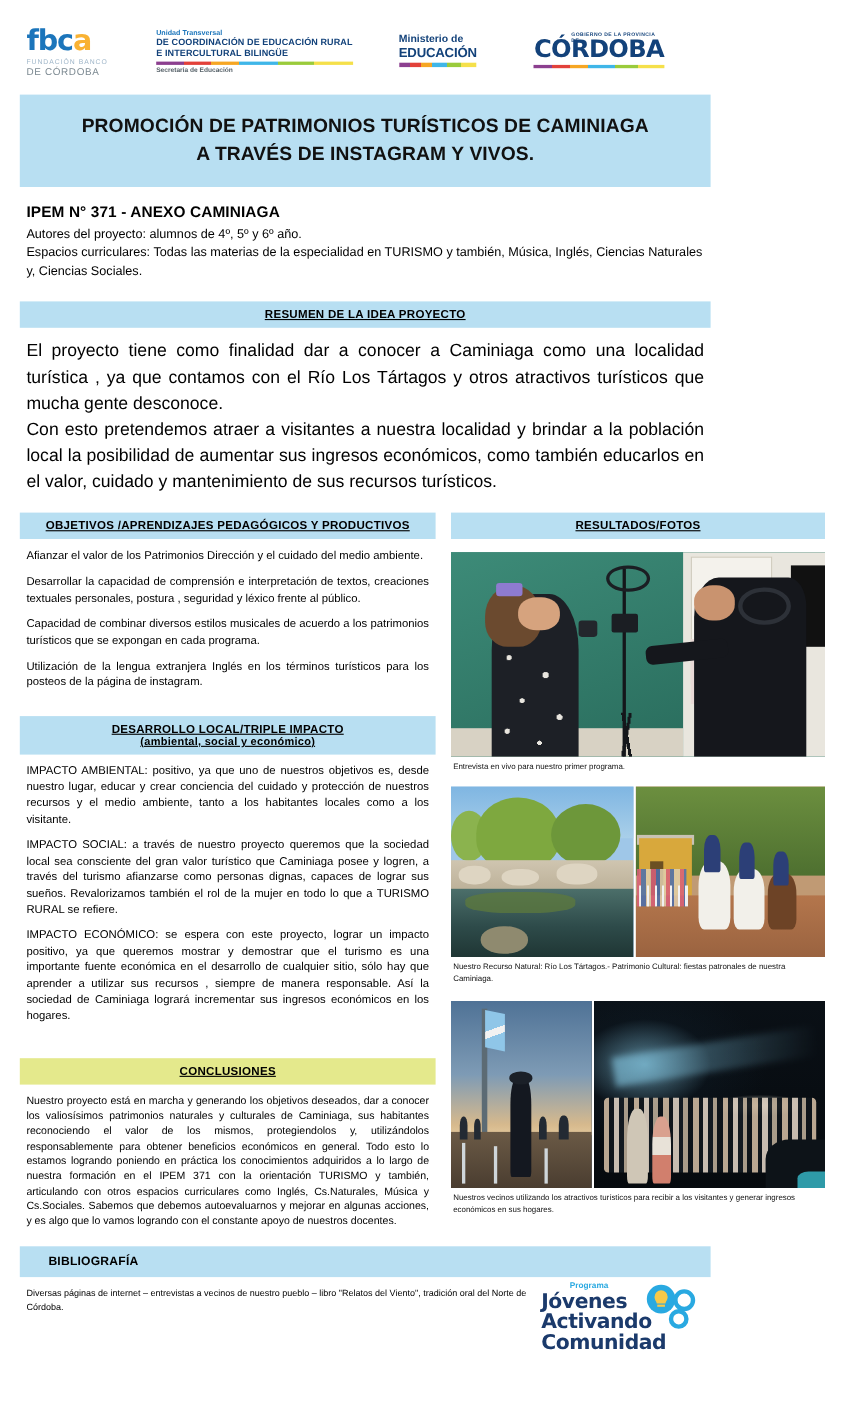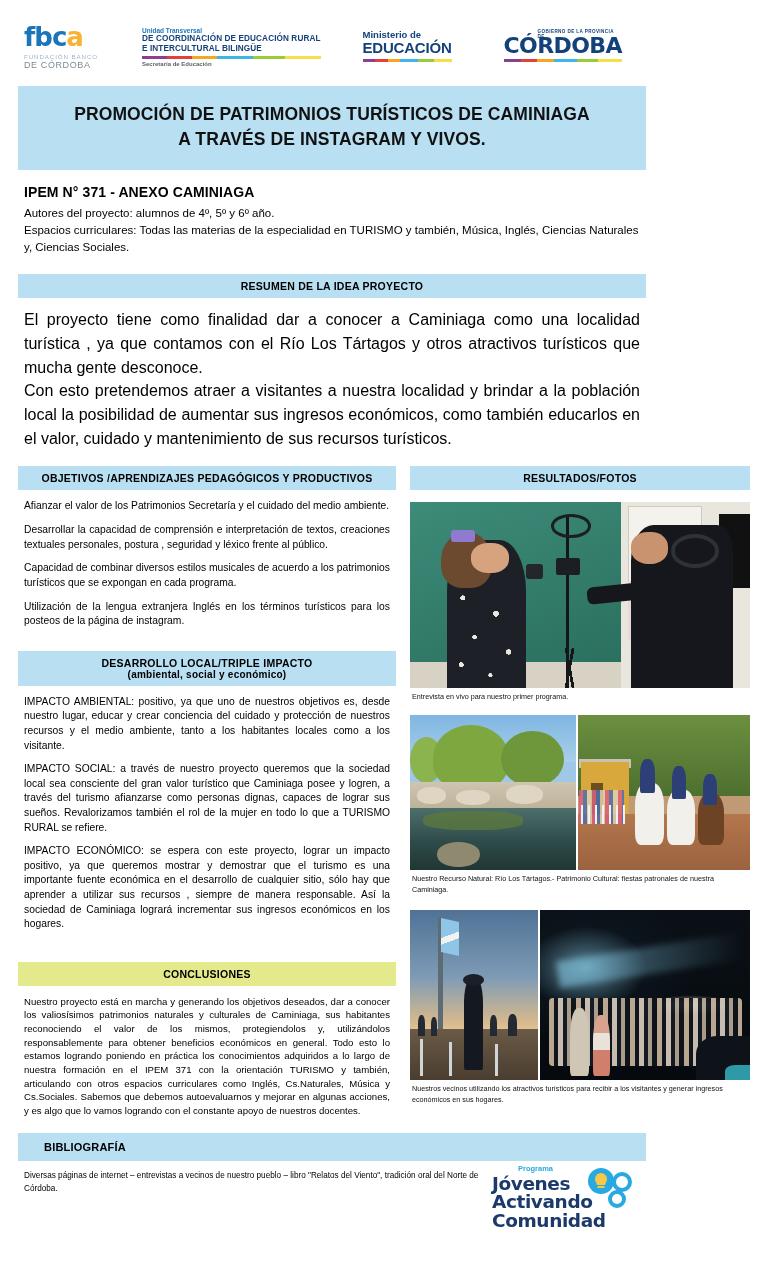--- a/index.html
+++ b/index.html
@@ -36,21 +36,21 @@
   .lb-small{font-size:6.5px;font-weight:bold;color:#1b75bb;line-height:1.15;}
   .lb-big{font-size:8.2px;font-weight:bold;color:#13427a;line-height:1.15;letter-spacing:.1px;}
   .lb-rule{
     height:3.5px;margin:2.5px 0 2px 0;
     background:linear-gradient(to right,#8c3f8f 0%,#8c3f8f 14%,#e2413a 14%,#e2413a 28%,#f6a623 28%,#f6a623 42%,#3fb6e8 42%,#3fb6e8 62%,#9acb3b 62%,#9acb3b 80%,#f5e04a 80%,#f5e04a 100%);
   }
   .lb-foot{font-size:6px;color:#58636a;font-weight:bold;}
 
   .logo-min{flex:0 0 auto;margin-left:42px;}
   .min-small{font-size:9.5px;font-weight:bold;color:#13427a;line-height:1.1;}
-  .min-big{font-size:15px;font-weight:bold;color:#13427a;line-height:1.05;letter-spacing:-.2px;}
+  .min-big{font-size:12px;font-weight:bold;color:#13427a;line-height:1.05;letter-spacing:-.2px;}
 
   .logo-cba{flex:0 0 auto;margin-left:52px;display:flex;align-items:center;}
   .cba-txt{position:relative;}
   .cba-tiny{font-size:4.6px;font-weight:bold;color:#13427a;letter-spacing:.4px;position:absolute;top:-1px;left:34px;}
   .cba-word{font-size:22px;font-weight:bold;color:#13427a;line-height:1;letter-spacing:-.6px;margin-top:5px;font-family:"DejaVu Sans",sans-serif;}
 
   
   .title-banner{
     margin:6px 18px 0 18px;
     background:#b8dff2;
@@ -66,20 +66,21 @@
   .proj{margin:14px 24px 0 24px;}
   .proj-title{font-size:14px;font-weight:bold;letter-spacing:.1px;margin-bottom:5px;}
   .proj-line{font-size:11.5px;line-height:1.5;}
 
   
   .sec-head{
     background:#b8dff2;
     text-align:center;
     font-size:10.5px;font-weight:bold;letter-spacing:.25px;
     padding:6px 4px;
+    text-decoration:underline;
   }
   .sec-head.wide{margin:18px 18px 0 18px;}
   .sec-head.olive{background:#e4e98c;}
   .sec-head .sub{font-size:10px;font-weight:bold;display:block;}
 
   .resumen-body{
     margin:10px 24px 0 24px;
     font-size:16px;line-height:1.48;text-align:justify;
   }
 
@@ -275,21 +276,21 @@
     <div>El proyecto tiene como finalidad dar a conocer a Caminiaga como una localidad turística , ya que contamos con el Río Los Tártagos y otros atractivos turísticos que mucha gente desconoce.</div>
     <div>Con esto pretendemos atraer a visitantes a nuestra localidad y brindar a la población local la posibilidad de aumentar sus ingresos económicos, como también educarlos en el valor, cuidado y mantenimiento de sus recursos turísticos.</div>
   </div>
 
   <div class="cols">
 
     <div class="col-left">
 
       <div class="sec-head">OBJETIVOS /APRENDIZAJES PEDAGÓGICOS Y PRODUCTIVOS</div>
       <div class="body-text">
-        <p>Afianzar el valor de los Patrimonios Secretaría  y el cuidado del medio ambiente.</p>
+        <p>Afianzar el valor de los Patrimonios Dirección  y el cuidado del medio ambiente.</p>
         <p>Desarrollar la capacidad de comprensión e interpretación de textos, creaciones textuales personales, postura , seguridad y léxico frente al público.</p>
         <p>Capacidad de combinar diversos estilos musicales de acuerdo a los patrimonios turísticos que se expongan en cada programa.</p>
         <p>Utilización de la lengua extranjera Inglés en los términos turísticos para los posteos de la página de instagram.</p>
       </div>
 
       <div style="height:22px"></div>
 
       <div class="sec-head">
         <span>DESARROLLO LOCAL/TRIPLE IMPACTO</span>
         <span class="sub">(ambiental, social y económico)</span>

